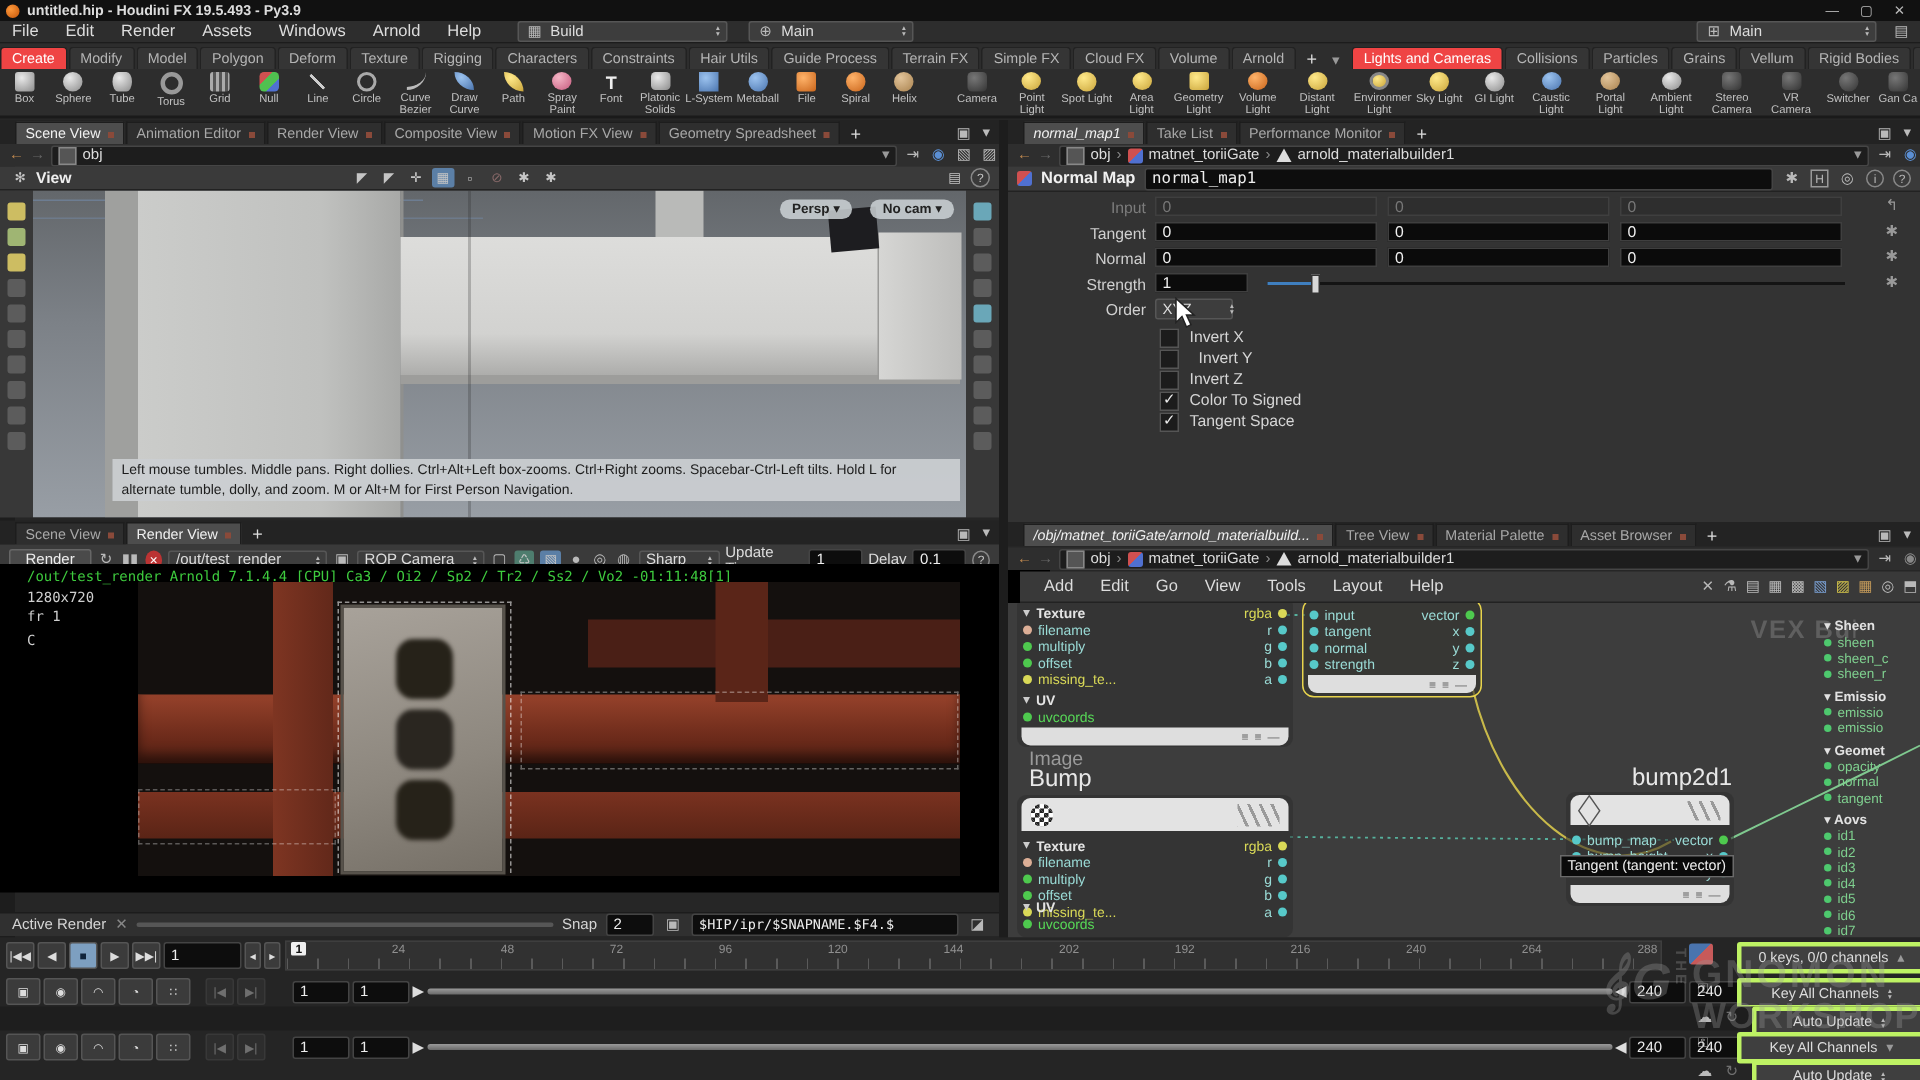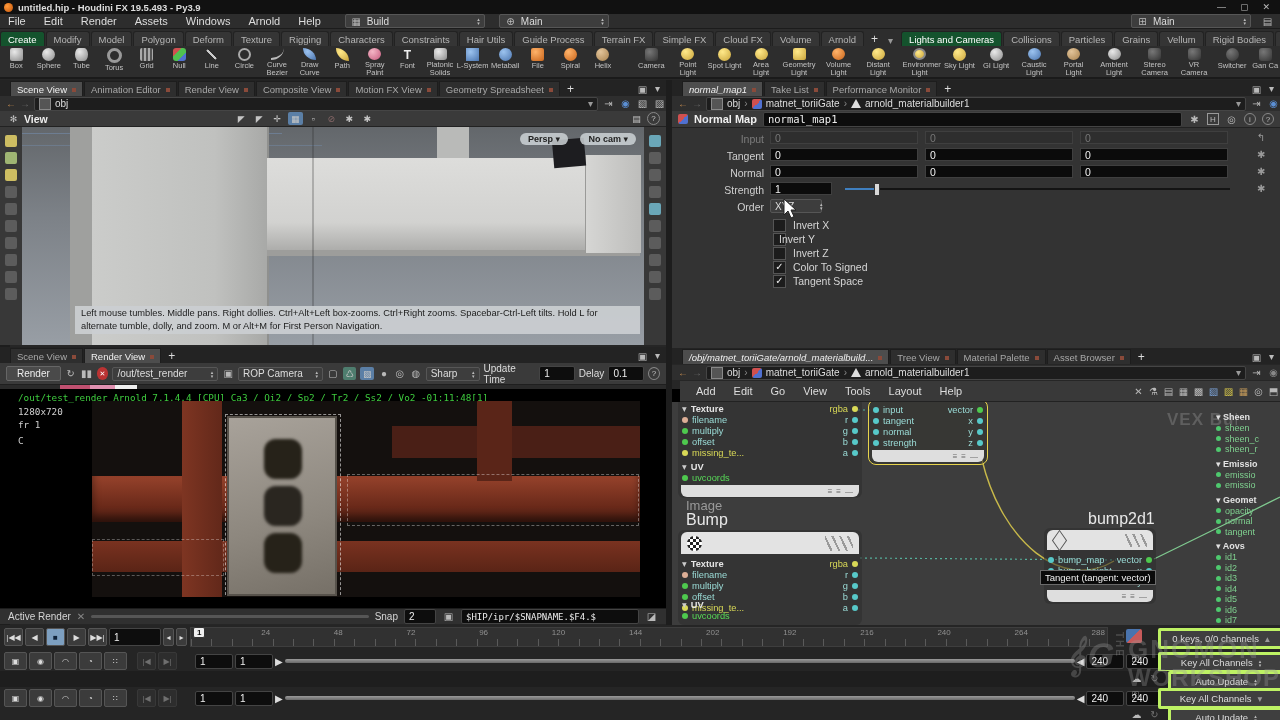--- a/index.html
+++ b/index.html
@@ -14,21 +14,21 @@
   .title{font-size:9.5px;color:#ddd;font-weight:bold;}
   .wbtns{margin-left:auto;display:flex;gap:14px;padding-right:10px;color:#bbb;font-size:9px;}
   .menubar{position:absolute;left:0;top:14px;width:1280px;height:15px;background:#2d2d2d;display:flex;align-items:center;gap:2px;border-bottom:1px solid #1c1c1c;box-sizing:border-box;}
   .menu{padding:0 8px;color:#ddd;font-size:11px;}
   .combo{display:inline-flex;align-items:center;background:#3d3d3d;border:1px solid #565656;border-radius:2px;height:12px;padding:0 4px;gap:4px;color:#ddd;font-size:10px;}
   .spin{display:inline-block;font-size:5px;line-height:4px;color:#bbb;text-align:center;white-space:pre;}
   .ico{display:inline-flex;align-items:center;justify-content:center;width:13px;height:13px;color:#b9b9b9;font-size:10px;}
   
   .shelftabs{position:absolute;left:0;top:29px;width:1280px;height:17px;background:#2d2d2d;display:flex;align-items:flex-end;}
   .stab{background:#353535;border:1px solid #222;border-bottom:none;border-radius:3px 3px 0 0;padding:2px 7px 1px;margin-right:1px;color:#b5b5b5;font-size:9.5px;white-space:nowrap;}
-  .stab.on{background:#14532d;color:#fff;}
+  .stab.on{background:#ef4444;color:#fff;}
   .shelfdiv{width:8px;height:100%;background:#242424;margin:0 2px;}
   .shelftools{position:absolute;left:0;top:46px;width:1280px;height:33px;background:#2d2d2d;display:flex;border-bottom:2px solid #1a1a1a;box-sizing:border-box;}
   .tool{width:33px;display:flex;flex-direction:column;align-items:center;justify-content:flex-start;padding-top:2px;overflow:hidden;}
   .tool .lab{font-size:7.5px;color:#c2c2c2;text-align:center;line-height:8px;margin-top:1px;white-space:nowrap;}
   .tool .lab.wrap{white-space:normal;width:34px;}
   .ticon{width:13px;height:13px;border-radius:50%;background:radial-gradient(circle at 35% 30%,#e9e9e9,#8a8a8a);}
   .ti-yellow{background:radial-gradient(circle at 35% 30%,#ffe98a,#c9a43a);}
   .ti-pink{background:radial-gradient(circle at 35% 30%,#f4b6c6,#c75a7e);}
   .ti-orange{background:radial-gradient(circle at 35% 30%,#ffb36a,#c9641a);}
   .ti-blue{background:radial-gradient(circle at 35% 30%,#9cc3ef,#4a74ae);}
@@ -497,21 +497,21 @@
     <span style="color:#ddd;font-size:10px">Delay</span>
     <span class="rfield" style="width:28px">0.1</span>
     <span class="vt-ico" style="margin-left:auto;border:1px solid #888;border-radius:50%;width:11px;height:11px;font-size:8px">?</span>
   </div>
   <div class="abs" style="left:0;top:385px;width:666px;height:4px;background:#2a2a2a">
     <div class="abs" style="left:60px;top:0;width:30px;height:4px;background:#c05070"></div>
     <div class="abs" style="left:90px;top:0;width:25px;height:4px;background:#e090b0"></div>
     <div class="abs" style="left:115px;top:0;width:22px;height:4px;background:#f0f0f0"></div>
   </div>
 
-  <div class="renderview" style="left:0;top:389px;width:700px;height:219px">
+  <div class="renderview" style="left:0;top:376px;width:700px;height:219px">
     <span class="rstat" style="left:18px;top:3px;color:var(--stats-green,#3ecb3e)">/out/test_render   Arnold 7.1.4.4 [CPU]  Ca3 / Oi2 / Sp2 / Tr2 / Ss2 / Vo2 -01:11:48[1]</span>
     <span class="rstat" style="left:18px;top:17px;color:#cfcfcf">1280x720</span>
     <span class="rstat" style="left:18px;top:30px;color:#cfcfcf">fr 1</span>
     <span class="rstat" style="left:18px;top:46px;color:#cfcfcf">C</span>
     <div class="rimg">
       <div class="abs" style="left:300px;top:25px;width:248px;height:32px;background:#4a1f16"></div>
       <div class="abs" style="left:0;top:75px;width:548px;height:46px;background:linear-gradient(180deg,#96422b,#6b2a1a 65%,#562215);box-shadow:inset 0 -6px 8px rgba(0,0,0,.5)"></div>
       <div class="abs" style="left:0;top:140px;width:548px;height:31px;background:linear-gradient(180deg,#7a3220,#5a2416)"></div>
       <div class="abs" style="left:90px;top:0;width:40px;height:196px;background:linear-gradient(90deg,#7e3522,#62281a)"></div>
       <div class="abs" style="left:385px;top:0;width:35px;height:80px;background:#5a2518"></div>
@@ -613,21 +613,21 @@
     <span class="plabel" style="left:0;top:73px">Order</span>
     <span class="combo" style="position:absolute;left:98px;top:71px;width:42px">
         <span>XYZ</span>
       </span>
     <span class="spin" style="position:absolute;left:148px;top:74px">▴
 ▾</span>
 
     <span class="cbox" style="left:101px;top:91px" data-checked="false"></span>
     <span class="cblab" style="left:121px;top:91px">Invert X</span>
     <span class="cbox" style="left:101px;top:105px" data-checked="false"></span>
-    <span class="cblab" style="left:107px;top:105px">Invert Y</span>
+    <span class="cblab" style="left:127px;top:105px">Invert Y</span>
     <span class="cbox" style="left:101px;top:119px" data-checked="false"></span>
     <span class="cblab" style="left:121px;top:119px">Invert Z</span>
     <span class="cbox" style="left:101px;top:133px" data-checked="true"></span>
     <span class="cblab" style="left:121px;top:133px">Color To Signed</span>
     <span class="cbox" style="left:101px;top:147px" data-checked="true"></span>
     <span class="cblab" style="left:121px;top:147px">Tangent Space</span>
   </div>
 
   <svg class="cursor" style="left:783px;top:198px" width="16" height="22">
     <polygon points="1,1 1,17 5,13 8,20 11,18.5 8,12 13,12" fill="#fff" stroke="#222" stroke-width="1"></polygon>

